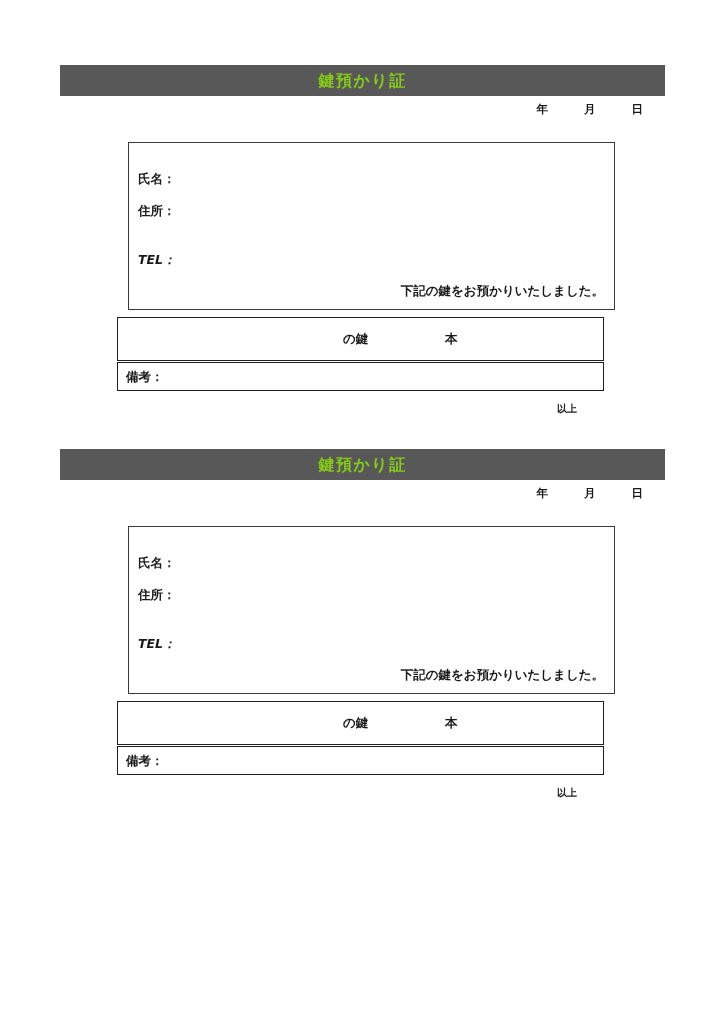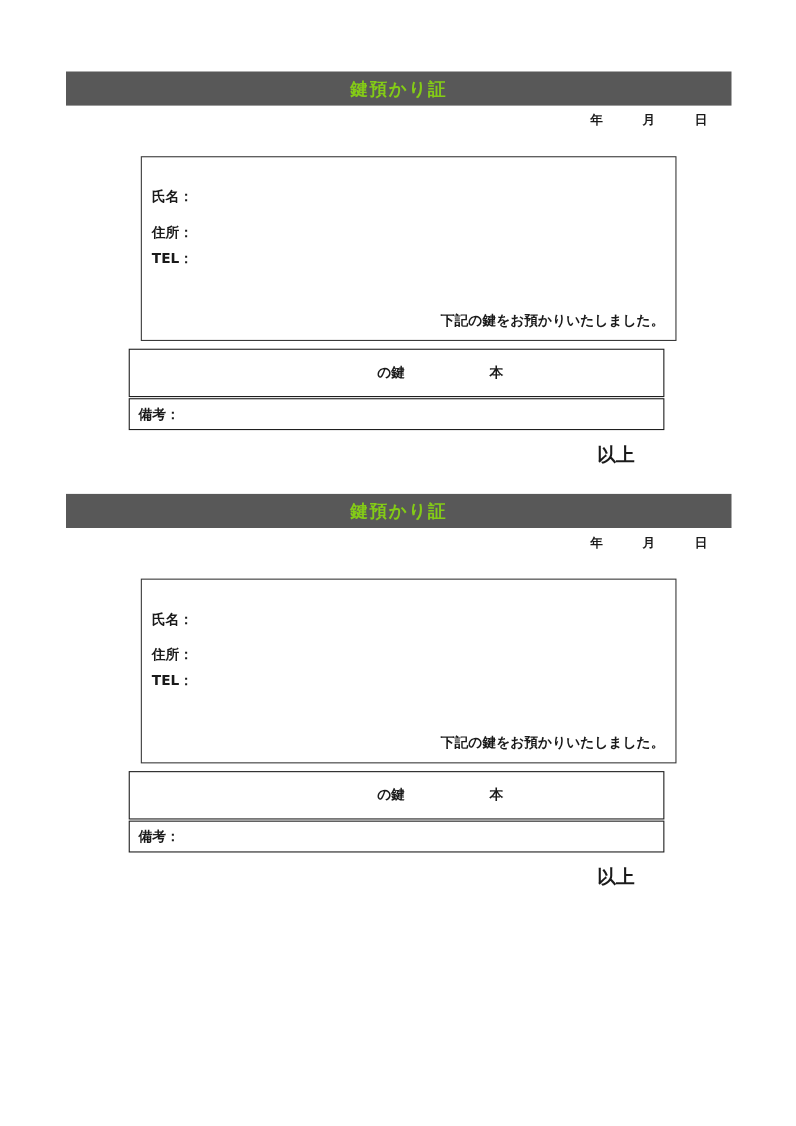--- a/index.html
+++ b/index.html
@@ -86,21 +86,21 @@
   }
   .info-line {
     position: absolute;
     left: 9px;
     font-size: 12.5px;
     font-weight: bold;
     white-space: nowrap;
   }
   .info-line.l1 { top: 28px; }
   .info-line.l2 { top: 60px; }
-  .info-line.l3 { top: 84px; }
+  .info-line.l3 { top: 109px; font-style: italic; }
 
   
   .statement {
     position: absolute;
     left: 117px;
     top: 218px;
     width: 487px;
     text-align: right;
     font-size: 12.5px;
     font-weight: bold;
@@ -157,21 +157,21 @@
 
   
   .closing {
     position: absolute;
     left: 117px;
     top: 337px;
     width: 487px;
     text-align: right;
     padding-right: 27px;
     box-sizing: border-box;
-    font-size: 17px;
+    font-size: 10px;
     font-weight: bold;
   }
 </style>
 </head>
 <body>
 
 <div class="page">
 
   <div class="receipt receipt-1">
 

